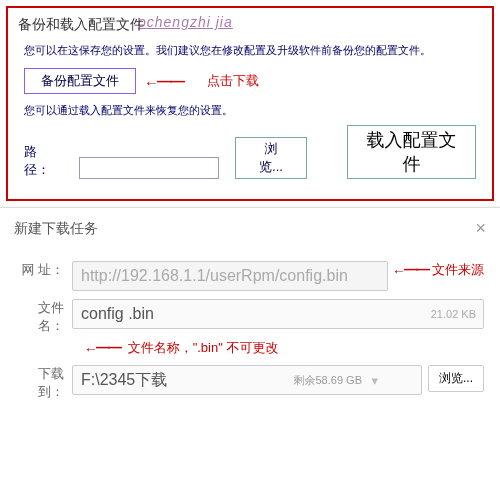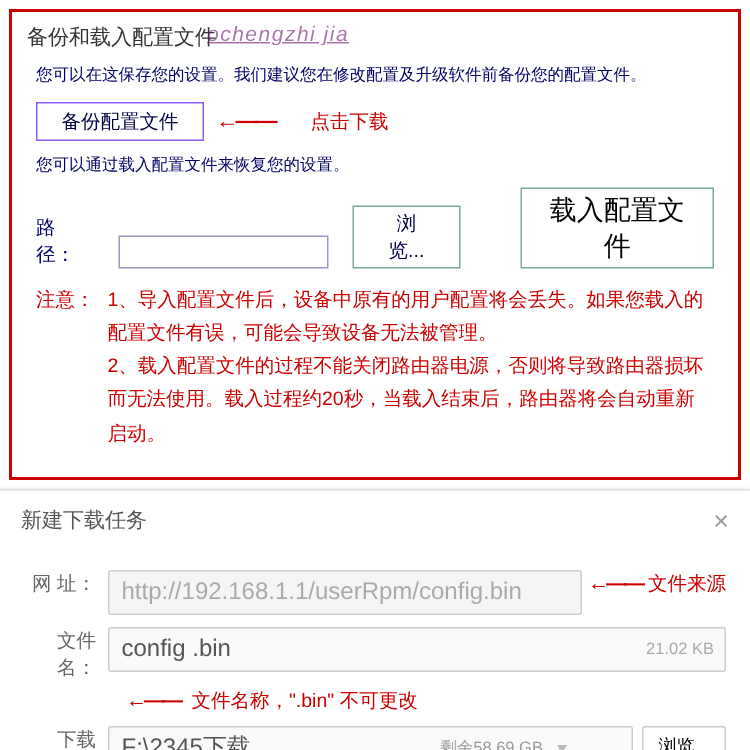--- a/index.html
+++ b/index.html
@@ -53,25 +53,20 @@
     <span class="arrow-red">←——</span>
     <span class="red-note">点击下载</span>
   </div>
   <div class="desc">您可以通过载入配置文件来恢复您的设置。</div>
   <div class="path-row">
     <span>路 径：</span>
     <input class="path-input" style="">
     <button class="browse-btn">浏览...</button>
     <button class="load-btn">载入配置文件</button>
   </div>
-  <div class="notice">
-    <span class="notice-label">注意：</span>
-    <span class="notice-body" style="white-space: pre-line;">1、导入配置文件后，设备中原有的用户配置将会丢失。如果您载入的配置文件有误，可能会导致设备无法被管理。
-2、载入配置文件的过程不能关闭路由器电源，否则将导致路由器损坏而无法使用。载入过程约20秒，当载入结束后，路由器将会自动重新启动。</span>
-  </div>
 </div>
 
 <div class="dialog">
   <div class="dlg-header">
     <span>新建下载任务</span>
     <span class="close-x">×</span>
   </div>
   <div class="dlg-body">
     <div class="frow">
       <span class="flabel">网 址：</span>

